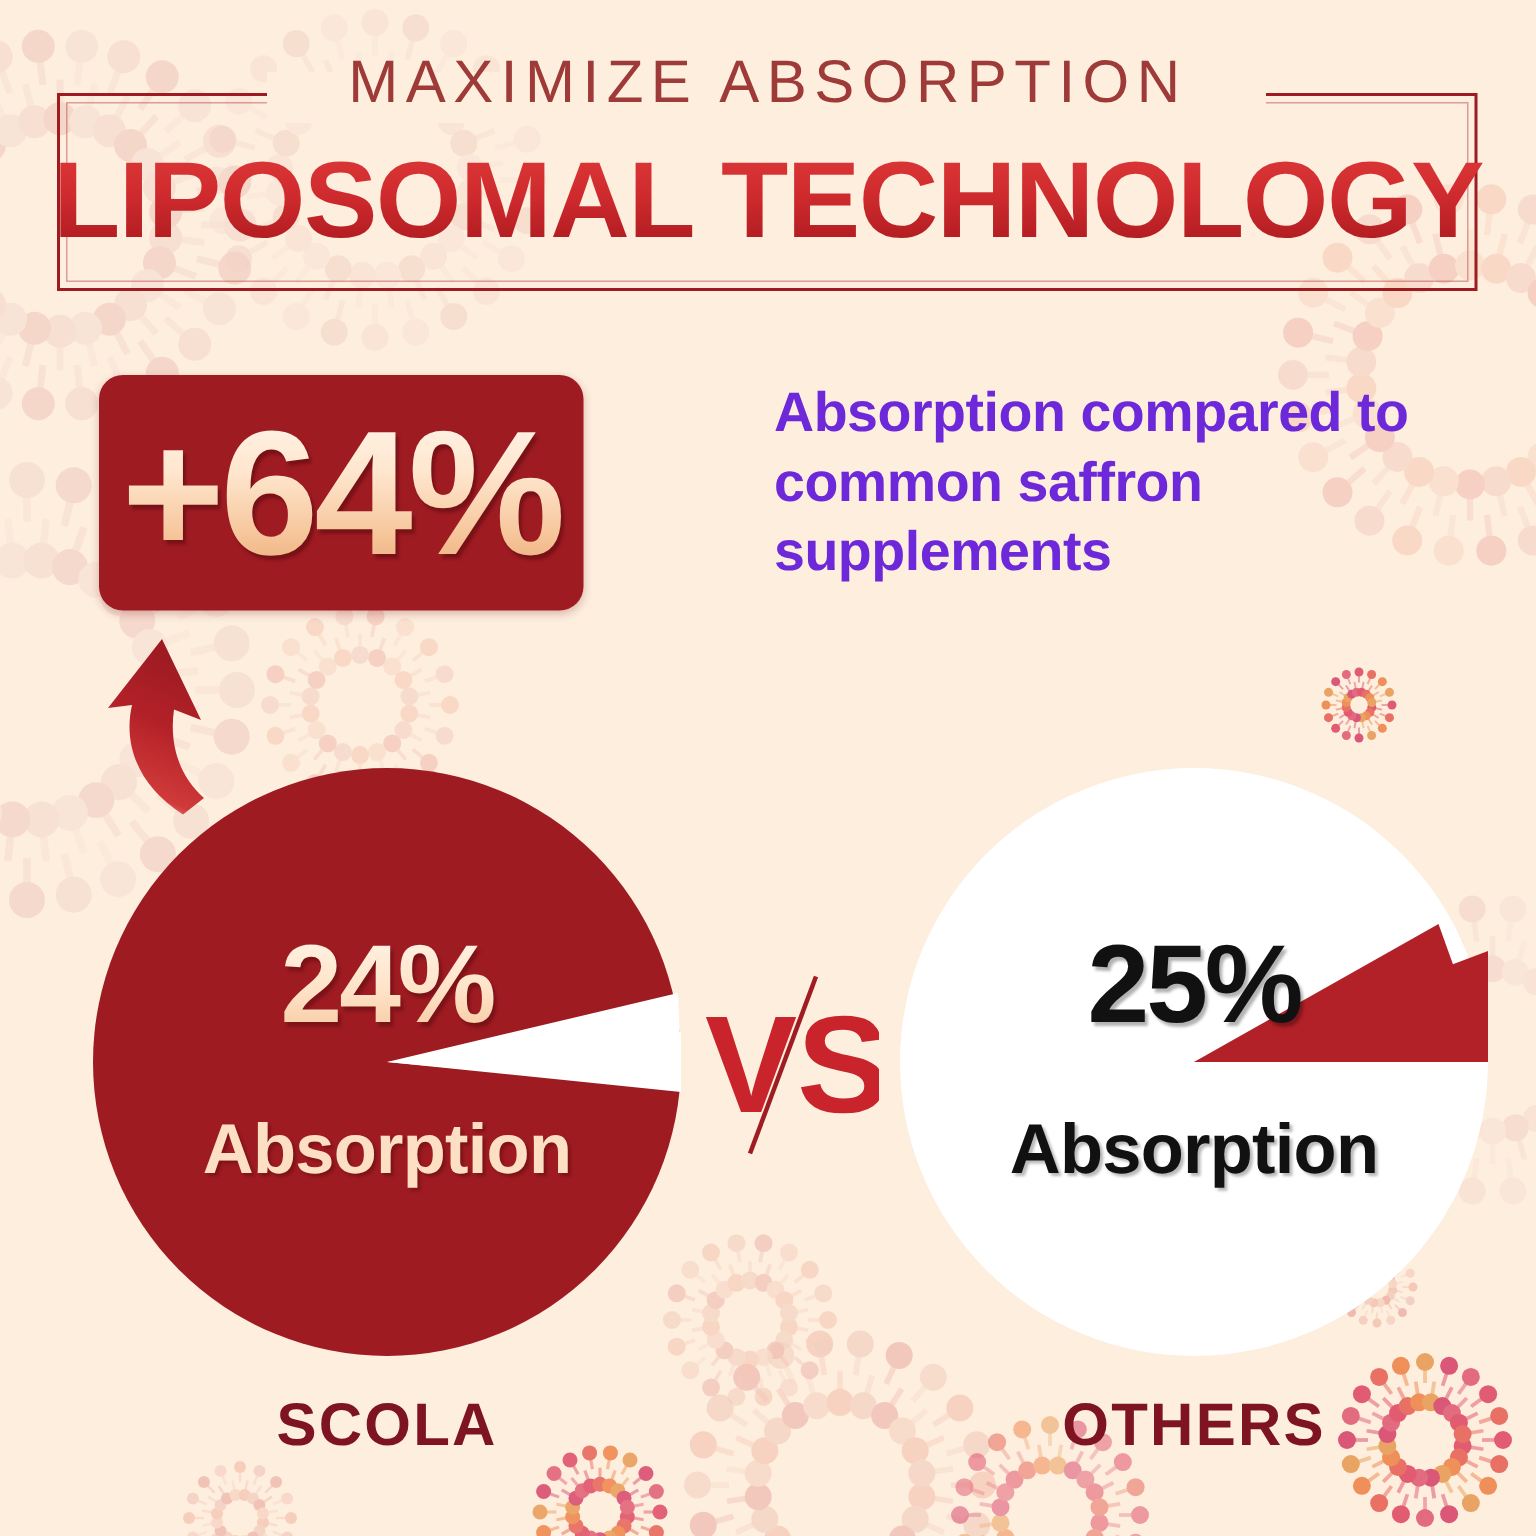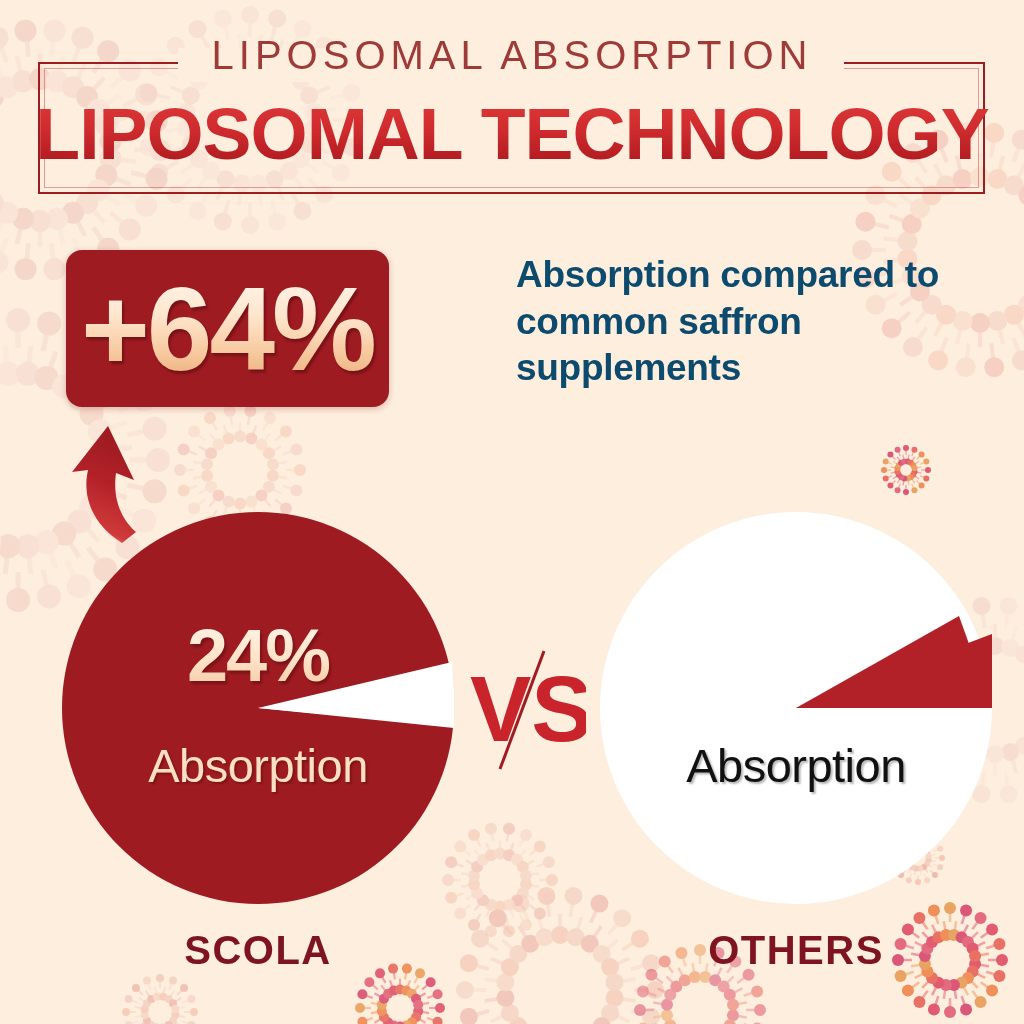--- a/index.html
+++ b/index.html
@@ -117,21 +117,21 @@
 
   
   #description {
     position: absolute;
     left: 516px;
     top: 252px;
     width: 470px;
     font-size: 37px;
     font-weight: bold;
     line-height: 1.26;
-    color: #0c4a6e;
+    color: #6d28d9;
     letter-spacing: -.3px;
   }
 
   
   #arrow-up {
     position: absolute;
     left: 58px;
     top: 420px;
     width: 120px;
     height: 125px;
@@ -151,21 +151,21 @@
     font-size: 74px;
     font-weight: bold;
     line-height: 1;
     letter-spacing: -2px;
   }
   .pie-label-sub {
     position: absolute;
     width: 392px;
     text-align: center;
     font-size: 47px;
-    font-weight: normal;
+    font-weight: bold;
     line-height: 1;
     letter-spacing: -.5px;
   }
   #pie-left-pct {
     top: 107px;
     background: linear-gradient(180deg, #fff4e7 0%, #ffe3c8 55%, #f5c79e 100%);
     -webkit-background-clip: text;
     background-clip: text;
     color: transparent;
     -webkit-text-fill-color: transparent;
@@ -1411,21 +1411,21 @@
           <line x1="175.30025037429039" y1="1008.9565909765483" x2="185.1081031783227" y2="1007.0056877563871" stroke="#f7d5c4" stroke-width="1.68" opacity="0.55"></line>
           <circle cx="175.30025037429039" cy="1008.9565909765483" r="4" fill="#f7d5c4"></circle>
         </g>
       </g>
   </svg>
 
   <div id="header-frame"></div>
   <div id="header-frame-inner"></div>
   <div id="eyebrow-gap"></div>
 
-  <div id="eyebrow">LIPOSOMAL ABSORPTION</div>
+  <div id="eyebrow">MAXIMIZE ABSORPTION</div>
   <div id="main-title">LIPOSOMAL TECHNOLOGY</div>
 
   <div id="badge">
     <span id="badge-value">+64%</span>
   </div>
 
   <div id="description">Absorption compared to common saffron supplements</div>
 
   <svg id="arrow-up" viewBox="0 0 120 125" xmlns="http://www.w3.org/2000/svg">
     <defs>
@@ -1451,20 +1451,21 @@
     <div id="pie-left-pct" class="pie-label-pct">24%</div>
     <div id="pie-left-sub" class="pie-label-sub">Absorption</div>
   </div>
 
   <div id="pie-right-block" class="pie-block">
     <svg class="pie-svg" viewBox="0 0 392 392" xmlns="http://www.w3.org/2000/svg">
       <circle cx="196" cy="196" r="196" fill="#ffffff"></circle>
       <path d="M196,196 L359,104 L392,196 Z" fill="#b22028"></path>
       <path d="M196,196 L392,122 L392,196 Z" fill="#b22028"></path>
     </svg>
+    <div id="pie-right-pct" class="pie-label-pct">25%</div>
     <div id="pie-right-sub" class="pie-label-sub">Absorption</div>
   </div>
 
   <svg id="vs-mark" viewBox="0 0 120 130" xmlns="http://www.w3.org/2000/svg">
     <text id="vs-text" x="4" y="96" font-family="'Liberation Sans', sans-serif" font-size="92" font-weight="bold" fill="#c9242c">VS</text>
     <line x1="78" y1="6" x2="34" y2="124" stroke="#a01c23" stroke-width="3"></line>
   </svg>
 
   <div id="caption-right" class="footer-caption">OTHERS</div>
   <div id="caption-left" class="footer-caption">SCOLA</div>

